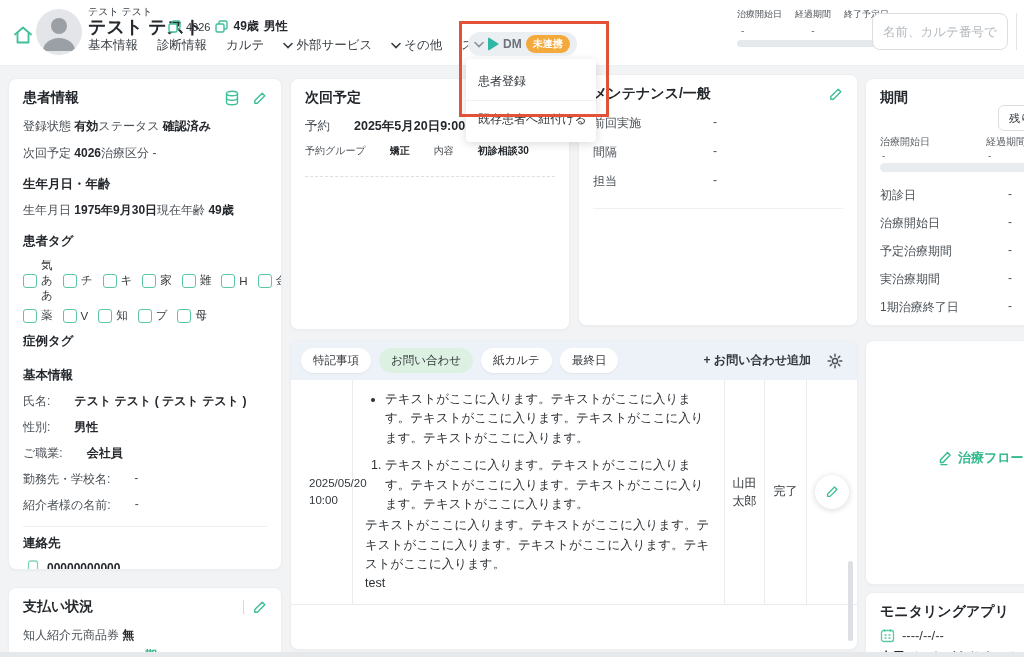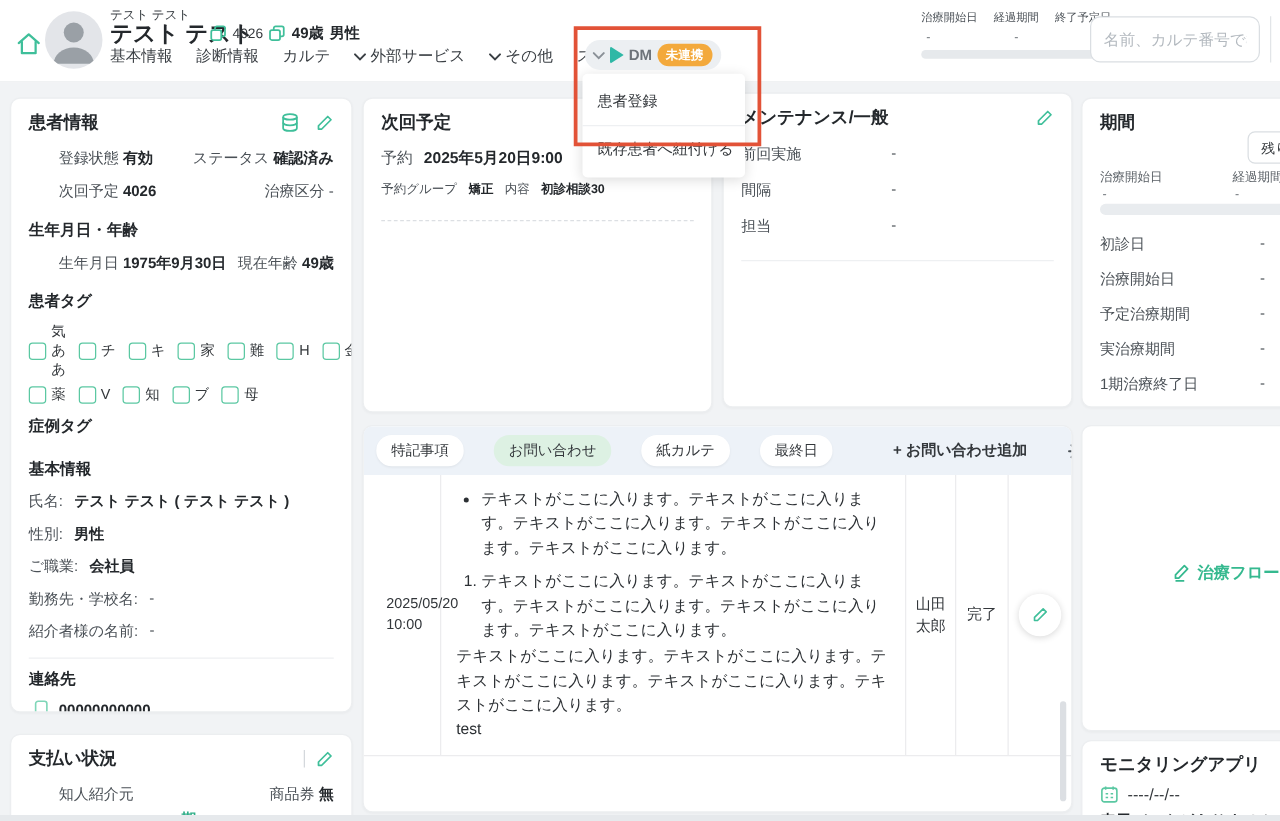--- a/index.html
+++ b/index.html
@@ -38,46 +38,46 @@
   .search-box::placeholder { color:#b3b9bf; }
   .top-vline { position:absolute; left:1016px; top:13px; width:1px; height:37px; background:#e2e5e8; }
   
   .card { position:absolute; background:#fff; border:1px solid #eceef0; border-radius:8px; box-shadow:0 1px 2px rgba(20,30,40,.03); overflow:hidden; }
   .card-head { display:flex; align-items:center; justify-content:space-between; padding:10px 14px 6px; }
   .card-title { font-size:14px; font-weight:bold; color:#24282c; }
   .icon-row { display:flex; align-items:center; gap:12px; }
   .lbl { color:#4b5157; }
   .val { font-weight:bold; color:#24282c; }
   .dimval { color:#4b5157; }
-  .pair-row { display:flex; justify-content:space-between; padding:5px 14px; font-size:12px;margin-left:24px; }
+  .pair-row { display:flex; justify-content:flex-start; padding:5px 14px; font-size:12px; }
   .sec-head { font-size:12.5px; font-weight:bold; color:#24282c; padding:9px 14px 4px; }
   .chk-row { display:flex; align-items:center; gap:10px; padding:4px 14px 1px; flex-wrap:nowrap; }
   .chk-item { display:flex; align-items:center; gap:4px; font-size:11.5px; color:#33373b; }
   .chk { width:14px; height:14px; border:1.5px solid #5bc8a2; border-radius:3px; background:#fff; flex:0 0 auto; }
-  .kv-row { display:flex; gap:9px; padding:4.5px 14px; font-size:12px; }
+  .kv-row { display:flex; gap:24px; padding:4.5px 14px; font-size:12px; }
   .divider { height:1px; background:#eef0f2; margin:8px 14px; }
   .contact-row { display:flex; align-items:center; gap:8px; padding:4px 14px 4px 18px; font-size:12px; }
   
   .phase-wrap { position:absolute; left:14px; right:14px; top:58px; height:18px; display:flex; align-items:center; gap:8px; }
   .phase-line { flex:1; height:2px; background:#49c29c; border-radius:1px; }
   .phase-label { color:#2fae88; font-weight:bold; font-size:12px; }
   
   .dotted { border-top:1px dashed #dcdfe3; margin:14px 14px 0; }
   
   .m-row { display:flex; padding:6px 14px; font-size:12px; }
   .m-row .m-label { width:120px; color:#4b5157; }
   .m-row .m-value { color:#4b5157; }
   
   .remain-box { position:absolute; left:132px; top:26px; width:90px; height:26px; border:1px solid #dadee2; border-radius:6px; display:flex; align-items:center; padding:0 10px; font-size:11px; color:#33373b; background:#fff; }
   .p-sub-labels { position:absolute; left:14px; top:56px; right:-40px; display:flex; font-size:10px; color:#5a6066; }
   .p-sub-vals { position:absolute; left:16px; top:71px; right:-40px; display:flex; font-size:10px; color:#6b7177; }
   .p-bar { position:absolute; left:14px; top:84px; width:190px; height:9px; border-radius:5px; background:#e9ecef; }
   .p-rows { position:absolute; left:0; top:102px; right:0; }
   
-  .tabbar { display:flex; align-items:center; gap:24px; background:#edf2f8; padding:7px 10px; }
+  .tabbar { display:flex; align-items:center; gap:8px; background:#edf2f8; padding:7px 10px; }
   .tab { background:#fff; border-radius:13px; padding:5px 12px; font-size:11.5px; color:#33373b; box-shadow:0 1px 2px rgba(0,0,0,.06); cursor:pointer; white-space:nowrap; }
   .tab.active { background:#ddf1e3; box-shadow:none; }
   .tab-spacer { flex:1; }
   .add-btn { font-size:12px; font-weight:bold; color:#33373b; cursor:pointer; white-space:nowrap; }
   .itable { display:flex; border-bottom:1px solid #ececee; }
   .icol { border-right:1px solid #ececee; }
   .icol:last-child { border-right:none; }
   .col-time { width:62px; display:flex; flex-direction:column; justify-content:center; padding:18px; font-size:11.5px; color:#33373b; line-height:1.5; }
   .col-body { flex:1; padding:10px 12px; font-size:12.5px; color:#2c3034; line-height:1.55; }
   .col-body ul { padding-left:20px; margin-bottom:8px; }

